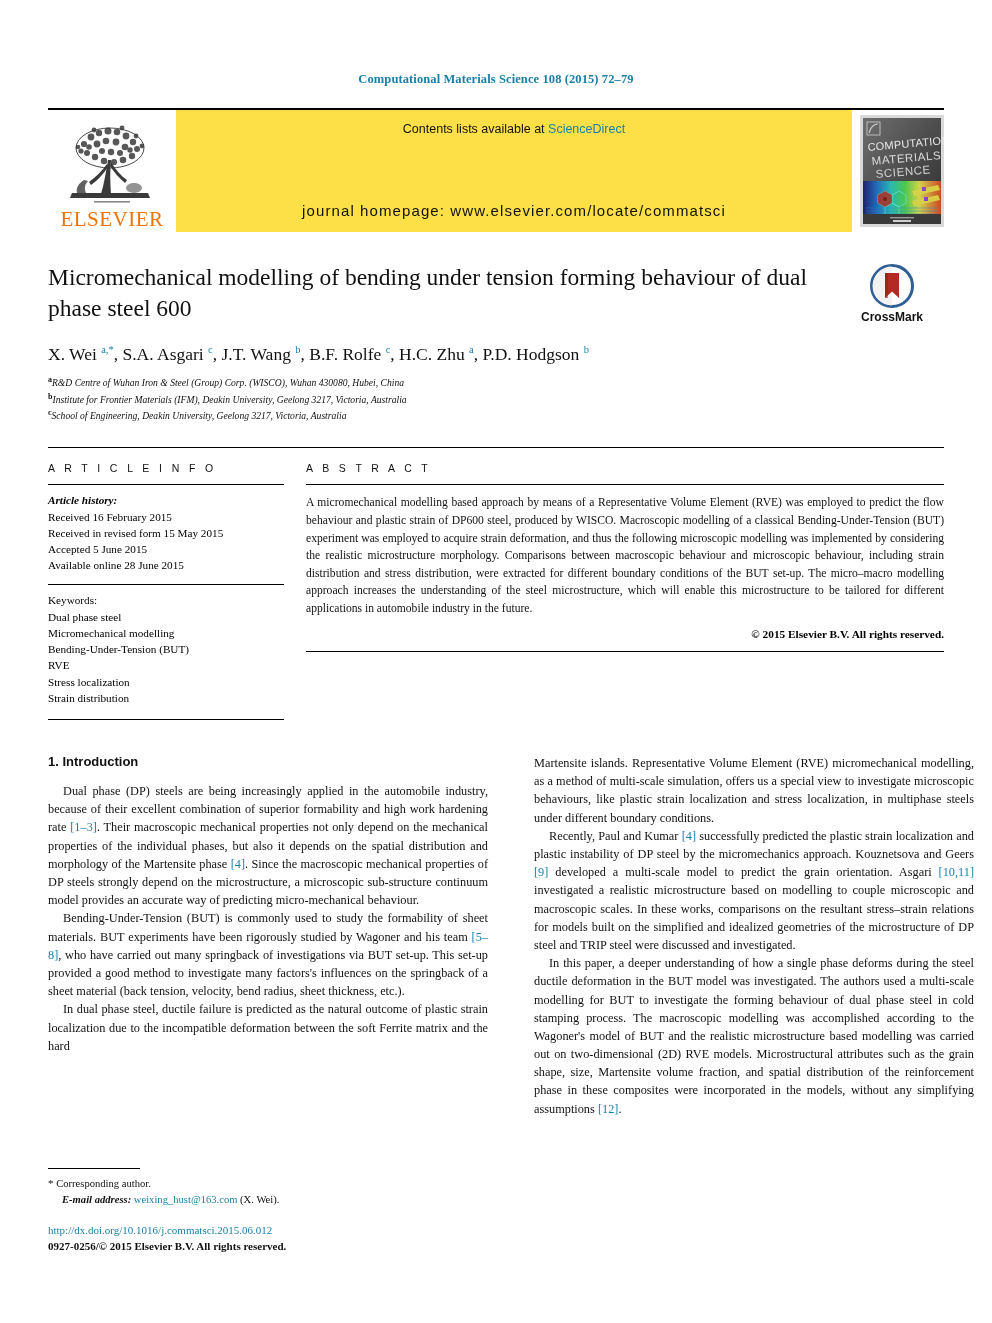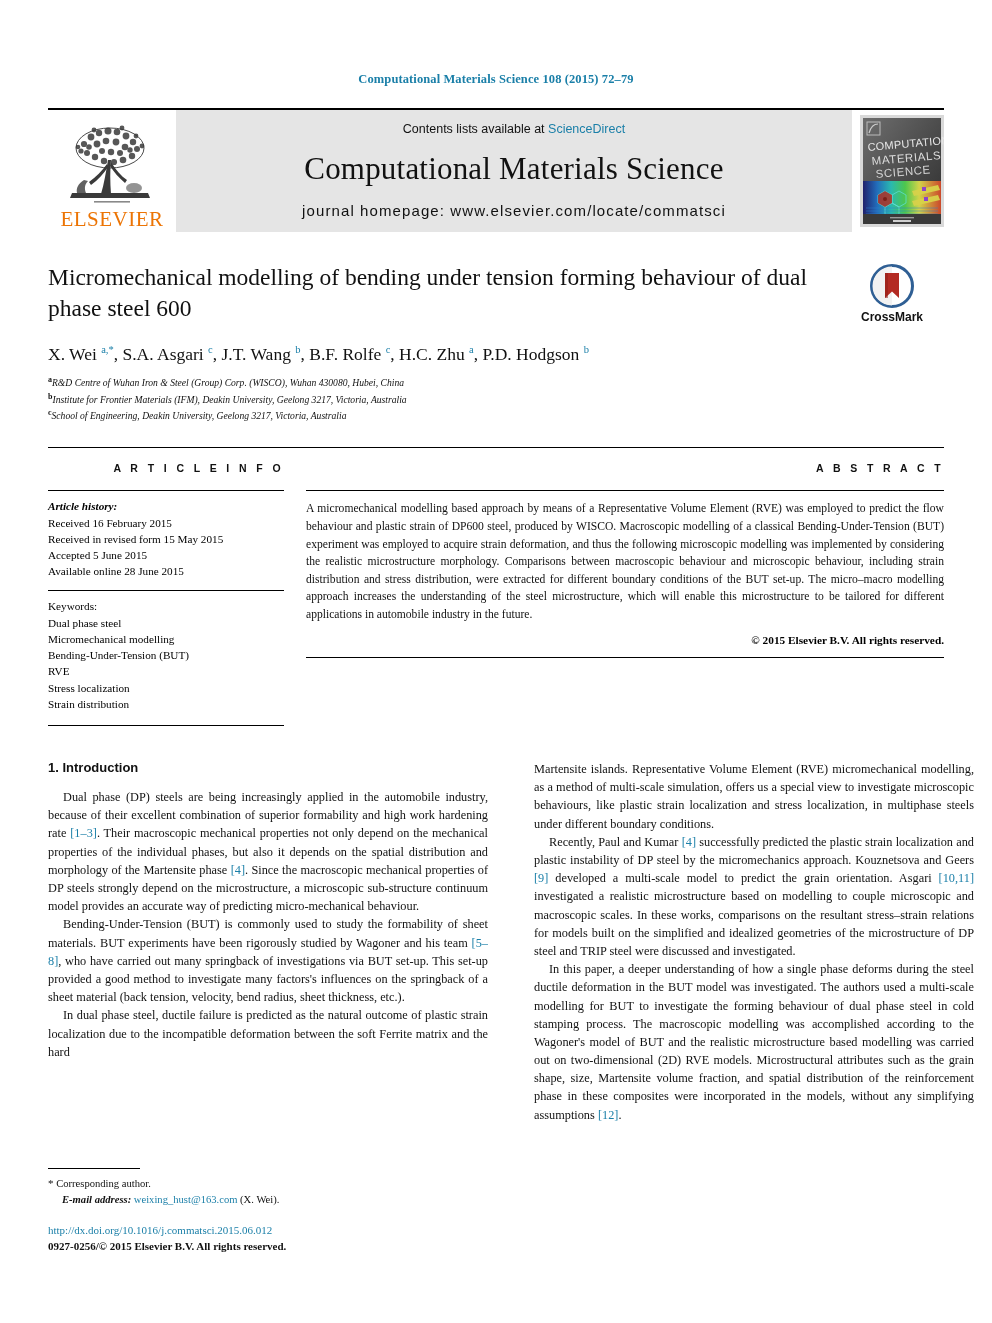--- a/index.html
+++ b/index.html
@@ -55,21 +55,21 @@
   .elsevier-word {
     color: #ec7404;
     font-family: "Liberation Serif", serif;
     font-size: 21px;
     letter-spacing: .5px;
     line-height: 1;
     margin-top: 1px;
   }
   .journal-banner {
     flex: 1 1 auto;
-    background: #e5e5e5;
+    background: #fde047;
     display: flex;
     flex-direction: column;
     align-items: center;
     justify-content: space-between;
     padding: 12px 0 13px 0;
     margin-right: 8px;
   }
   .contents-line {
     font-family: "Liberation Sans", sans-serif;
     font-size: 12.5px;
@@ -156,25 +156,24 @@
     padding-top: 14px;
     display: flex;
     gap: 22px;
   }
   .col-info { flex: 0 0 236px; width: 236px; }
   .col-abs { flex: 1 1 auto; }
 
   .sec-head {
     font-family: "Liberation Sans", sans-serif;
     font-size: 10.5px;
-    font-weight: bold;
+    font-weight: normal;
     letter-spacing: 3.4px;
     color: #111;
-    margin-bottom: 16px;
-    text-align: right;
+    margin-bottom: 10px;
   }
   .rule { border-top: 1px solid #000; }
   .info-block { padding-top: 7px; font-size: 11.2px; line-height: 1.45; }
   .info-block .lbl { font-style: italic; font-weight: bold; }
   .info-sub-rule { border-top: 1px solid #000; margin-top: 11px; }
   .kw-block { padding-top: 7px; font-size: 11.2px; line-height: 1.45; }
   .info-bottom-rule { border-top: 1px solid #000; margin-top: 13px; }
 
   .abstract-body {
     padding-top: 9px;
@@ -294,21 +293,20 @@
           <path d="M20 58 C14 62 12 66 13 71 L22 71 C20 66 21 62 24 59 Z" opacity="0.8"></path>
           <ellipse cx="70" cy="66" rx="8" ry="5" opacity="0.55"></ellipse>
           <rect x="30" y="79" width="36" height="1.6" opacity="0.6"></rect>
         </g>
       </svg>
       <div class="elsevier-word">ELSEVIER</div>
     </div>
 
     <div class="journal-banner">
       <div class="contents-line"><span>Contents lists available at </span><span class="sd">ScienceDirect</span></div>
-      <div class="journal-name">Computational Materials Science</div>
       <div class="homepage-line">journal homepage: www.elsevier.com/locate/commatsci</div>
     </div>
 
     <div class="cover-thumb">
       <svg class="cover-svg" viewBox="0 0 84 112">
         <defs>
           <linearGradient id="gtop" x1="0" y1="0" x2="1" y2="1">
             <stop offset="0%" stop-color="#6e6e6e"></stop>
               <stop offset="55%" stop-color="#4a4a4a"></stop>
               <stop offset="100%" stop-color="#2e2e2e"></stop>

